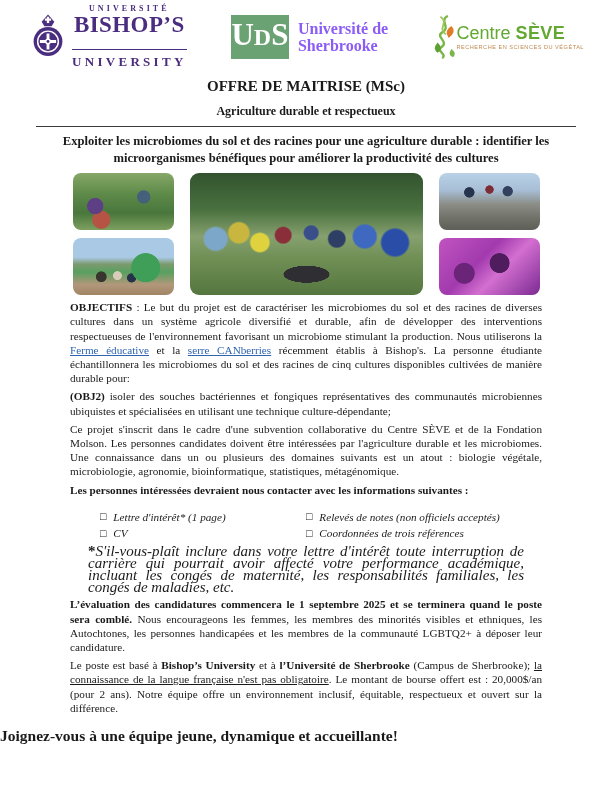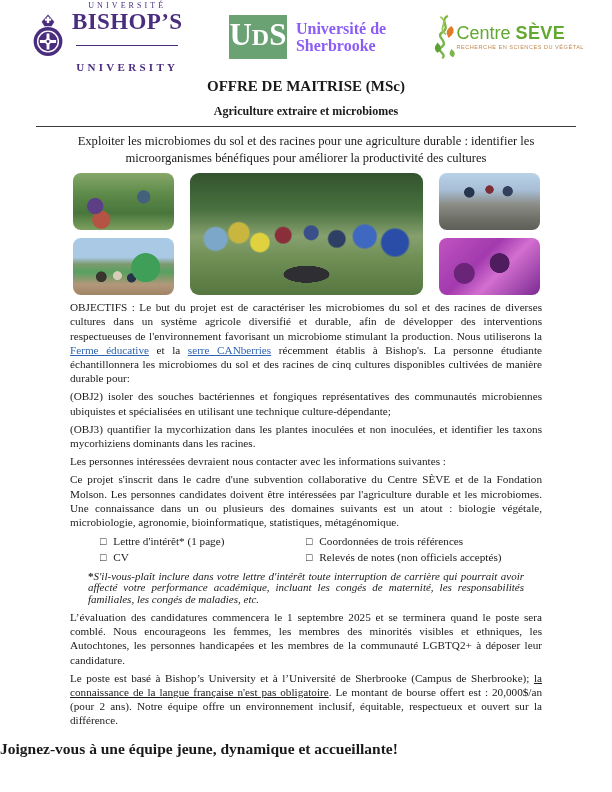--- a/index.html
+++ b/index.html
@@ -13,37 +13,37 @@
   *{box-sizing:border-box;margin:0;padding:0;}
   html,body{background:#fff;}
   .page{
     width:612px;height:792px;margin:0 auto;background:#fff;overflow:hidden;
     font-family:"Liberation Serif",serif;color:var(--text_black);position:relative;
   }
   
   .logos{display:flex;align-items:center;justify-content:space-between;padding:12px 28px 0 30px;height:62px;}
   .logo-bishops{display:flex;align-items:center;gap:6px;color:var(--bishops_purple);}
   .bishops-text{display:flex;flex-direction:column;align-items:center;}
-  .b-top{font-size:8px;font-weight:normal;letter-spacing:3.1px;white-space:nowrap;}
+  .b-top{font-size:8px;font-weight:bold;letter-spacing:3.1px;white-space:nowrap;}
   .b-name{font-size:23px;font-weight:bold;line-height:1.02;letter-spacing:.4px;white-space:nowrap;}
-  .b-bottom{font-size:11px;font-weight:bold;letter-spacing:3.3px;border-top:1.4px solid var(--bishops_purple);padding-top:15px;margin-top:12px;white-space:nowrap;}
+  .b-bottom{font-size:13px;font-weight:bold;letter-spacing:3.3px;border-top:1.4px solid var(--bishops_purple);padding-top:4px;margin-top:12px;white-space:nowrap;}
   .logo-uds{display:flex;align-items:center;gap:9px;}
   .uds-box{width:58px;height:44px;background:var(--uds_green);color:#fff;display:flex;align-items:baseline;justify-content:center;font-weight:bold;padding-top:4px;}
   .uds-letter{font-size:31px;line-height:1;}
   .uds-letter.small{font-size:24px;}
   .uds-name{font-size:16px;font-weight:bold;color:#8b5cf6;line-height:1.08;}
   .logo-seve{display:flex;align-items:center;gap:0;font-family:"Liberation Sans",sans-serif;}
   .seve-name{font-size:18px;color:var(--seve_green);line-height:1;white-space:nowrap;}
   .seve-bold{font-weight:bold;letter-spacing:.4px;}
   .seve-tagline{font-size:5.6px;color:var(--seve_tagline);letter-spacing:.5px;margin-top:2px;white-space:nowrap;}
   
   .title{text-align:center;font-weight:bold;font-size:15px;margin-top:16px;}
   .subtitle{text-align:center;font-weight:bold;font-size:12px;margin-top:9px;}
   .rule{border:none;border-top:1.6px solid #3a3a3a;margin:7px 36px 0;}
-  .heading{font-weight:normal;font-size:12.6px;text-align:center;margin:6px 42px 0;line-height:1.32;}
+  .heading{font-weight:bold;font-size:12.6px;text-align:center;margin:6px 42px 0;line-height:1.32;}
   
   .collage{display:flex;justify-content:center;gap:16px;margin-top:7px;height:122px;}
   .side-col{display:flex;flex-direction:column;gap:8px;width:101px;}
   .photo{border-radius:8px;width:100%;}
   .p-small{height:57px;}
   .p-center{width:233px;height:122px;border-radius:9px;}
   .ph-garden{background:
     radial-gradient(circle at 22% 58%, #5c3f85 0 9%, transparent 10%),
     radial-gradient(circle at 70% 42%, #44607a 0 8%, transparent 9%),
     radial-gradient(circle at 28% 82%, #b55444 0 10%, transparent 11%),
@@ -70,29 +70,29 @@
     radial-gradient(circle at 50% 29%, #7c2d35 0 6%, transparent 7%),
     radial-gradient(circle at 68% 32%, #33415e 0 6%, transparent 7%),
     linear-gradient(180deg,#b9d2e6 0%,#a7bed6 30%,#8b8d86 55%,#6f7169 80%,#5d5f58 100%);}
   .ph-growlight{background:
     radial-gradient(circle at 60% 44%, #4f1d5e 0 14%, transparent 15%),
     radial-gradient(circle at 25% 62%, #6a2478 0 12%, transparent 13%),
     linear-gradient(135deg,#c054c0 0%,#a23aae 40%,#d36fd0 60%,#7b2a92 100%);}
   
   .content{padding:0 70px;font-size:11.2px;line-height:14.2px;text-align:justify;margin-top:5px;}
   .para{margin-top:4px;}
-  .bold{font-weight:normal;}
+  .bold{font-weight:bold;}
   .ul{text-decoration:underline;}
   a.link{color:var(--link_blue);text-decoration:underline;cursor:pointer;}
-  .checklist{display:flex;margin-top:4px;}
+  .checklist{display:flex;margin-top:12px;font-style:italic;}
   .check-col{width:50%;}
   .check-col.left{padding-left:30px;}
   .check-item{margin-top:1px;white-space:nowrap;}
   .cb{margin-right:7px;font-size:10.5px;position:relative;top:-.5px;}
-  .footnote{font-size:11px;line-height:11.8px;margin:5px 18px 0;font-style:italic;}
+  .footnote{font-size:15px;line-height:11.8px;margin:5px 18px 0;font-style:italic;}
   .footnote .star{font-style:normal;font-weight:bold;}
   
   .closing{text-align:left;font-weight:bold;font-size:15.5px;margin-top:12px;}
   .email-row{text-align:center;margin-top:5px;}
   .email-row a{font-weight:bold;font-size:12.3px;color:var(--link_blue);text-decoration:underline;cursor:pointer;}
 </style>
 </head>
 <body>
 
 <div class="page">
@@ -137,55 +137,54 @@
         <path d="M20 38 q6 4 2 9 q-7 -2 -2 -9" fill="#7ab648"></path>
       </svg>
       <div>
         <div class="seve-name"><span>Centre </span><span class="seve-bold">SÈVE</span></div>
         <div class="seve-tagline">RECHERCHE EN SCIENCES DU VÉGÉTAL</div>
       </div>
     </div>
   </div>
 
   <div class="title">OFFRE DE MAITRISE (MSc)</div>
-  <div class="subtitle">Agriculture extraire et microbiomes</div>
+  <div class="subtitle">Agriculture durable et respectueux</div>
   <hr class="rule">
   <div class="heading">Exploiter les microbiomes du sol et des racines pour une agriculture durable : identifier les microorganismes bénéfiques pour améliorer la productivité des cultures</div>
 
   <div class="collage">
     <div class="side-col">
       <div class="photo p-small ph-garden"></div>
       <div class="photo p-small ph-sign"></div>
     </div>
     <div class="photo p-center ph-group"></div>
     <div class="side-col">
       <div class="photo p-small ph-rocks"></div>
       <div class="photo p-small ph-growlight"></div>
     </div>
   </div>
 
   <div class="content">
 
     <p class="para"><span class="bold">OBJECTIFS</span><span> : </span><span>Le but du projet est de caractériser les microbiomes du sol et des racines de diverses cultures dans un système agricole diversifié et durable, afin de développer des interventions respectueuses de l'environnement favorisant un microbiome stimulant la production. Nous utiliserons la </span><a class="link" href="#">Ferme éducative</a><span> et la </span><a class="link" href="#">serre CANberries</a><span> récemment établis à Bishop's. La personne étudiante échantillonnera les microbiomes du sol et des racines de cinq cultures disponibles cultivées de manière durable pour:</span></p>
 
     <p class="para"><span class="bold">(OBJ2)</span><span> isoler des souches bactériennes et fongiques représentatives des communautés microbiennes ubiquistes et spécialisées en utilisant une technique culture-dépendante;</span></p>
-    <p class="para"><span class="bold">(OBJ3)</span><span> quantifier la mycorhization dans les plantes inoculées et non inoculées, et identifier les taxons mycorhiziens dominants dans les racines.</span></p>
+
+    <p class="para">Ce projet s'inscrit dans le cadre d'une subvention collaborative du Centre SÈVE et de la Fondation Molson. Les personnes candidates doivent être intéressées par l'agriculture durable et les microbiomes. Une connaissance dans un ou plusieurs des domaines suivants est un atout : biologie végétale, microbiologie, agronomie, bioinformatique, statistiques, métagénomique.</p>
 
     <p class="para bold">Les personnes intéressées devraient nous contacter avec les informations suivantes :</p>
-
-    <p class="para">Ce projet s'inscrit dans le cadre d'une subvention collaborative du Centre SÈVE et de la Fondation Molson. Les personnes candidates doivent être intéressées par l'agriculture durable et les microbiomes. Une connaissance dans un ou plusieurs des domaines suivants est un atout : biologie végétale, microbiologie, agronomie, bioinformatique, statistiques, métagénomique.</p>
 
     <div class="checklist">
       <div class="check-col left">
         <div class="check-item"><span class="cb">□</span><span>Lettre d'intérêt* (1 page)</span></div>
         <div class="check-item"><span class="cb">□</span><span>CV</span></div>
       </div>
       <div class="check-col">
+        <div class="check-item"><span class="cb">□</span><span>Relevés de notes (non officiels acceptés)</span></div>
         <div class="check-item"><span class="cb">□</span><span>Coordonnées de trois références</span></div>
-        <div class="check-item"><span class="cb">□</span><span>Relevés de notes (non officiels acceptés)</span></div>
       </div>
     </div>
 
     <p class="footnote"><span class="star">*</span><span>S'il-vous-plaît inclure dans votre lettre d'intérêt toute interruption de carrière qui pourrait avoir affecté votre performance académique, incluant les congés de maternité, les responsabilités familiales, les congés de maladies, etc.</span></p>
 
     <p class="para"><span class="bold">L’évaluation des candidatures commencera le 1 septembre 2025 et se terminera quand le poste sera comblé.</span><span> Nous encourageons les femmes, les membres des minorités visibles et ethniques, les Autochtones, les personnes handicapées et les membres de la communauté LGBTQ2+ à déposer leur candidature.</span></p>
 
     <p class="para"><span>Le poste est basé à </span><span class="bold">Bishop’s University</span><span> et à </span><span class="bold">l’Université de Sherbrooke</span><span> (Campus de Sherbrooke); </span><span class="ul">la connaissance de la langue française n'est pas obligatoire</span><span>. Le montant de bourse offert est : 20,000$/an (pour 2 ans). Notre équipe offre un environnement inclusif, équitable, respectueux et ouvert sur la différence.</span></p>
   </div>
 

